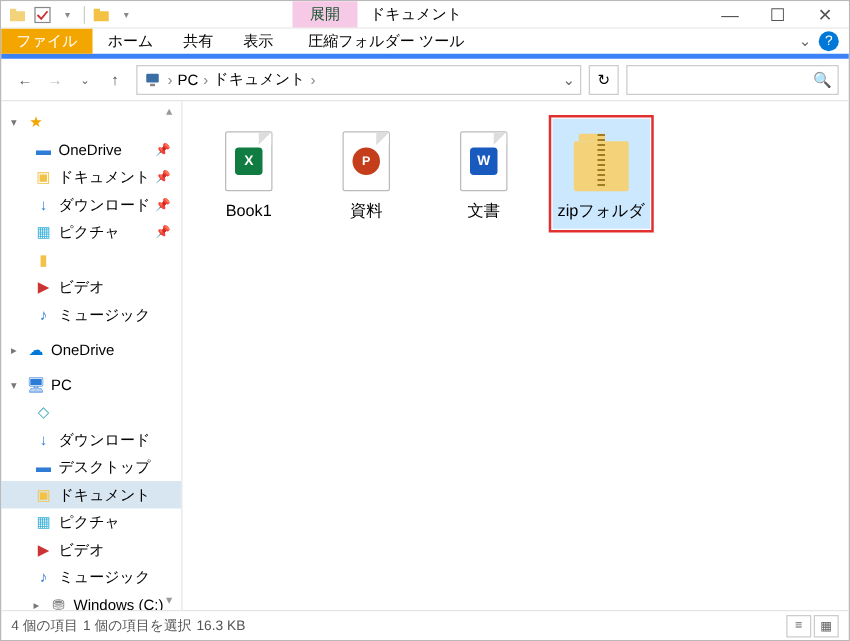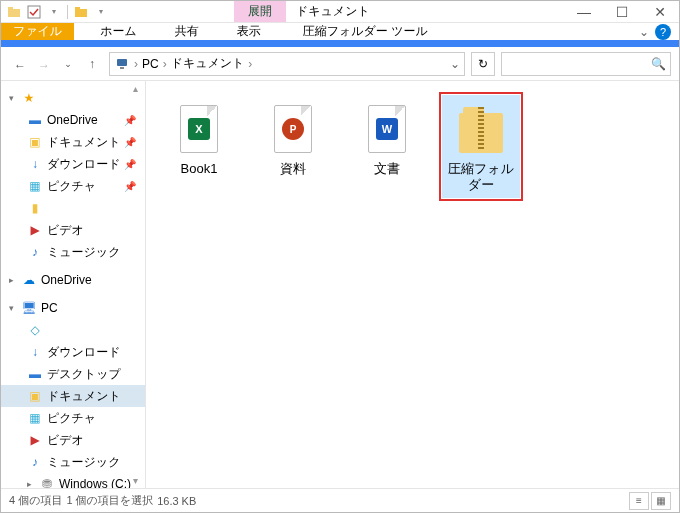--- a/index.html
+++ b/index.html
@@ -9,21 +9,21 @@
   
   .titlebar { height: 22px; display: flex; align-items: stretch; background: #fff; border-bottom: 1px solid #e5e5e5; }
   .qat { display: flex; align-items: center; gap: 6px; padding: 0 6px; }
   .qat .ic { width: 14px; height: 14px; display: inline-flex; align-items: center; justify-content: center; }
   .tab-context { background: #f6c9e6; color: #14532d; display: flex; align-items: center; justify-content: center; padding: 0 14px; font-size: 12px; margin-left: 120px; }
   .title-text { flex: 1; display: flex; align-items: center; padding-left: 10px; font-size: 12px; }
   .winctl { display: flex; }
   .winbtn { width: 38px; display: flex; align-items: center; justify-content: center; color: #555; font-size: 14px; }
 
   
-  .ribbon { height: 24px; display: flex; align-items: stretch; background: #fff; border-bottom: 7px solid #3b82f6; position: relative; gap: 14px; }
+  .ribbon { height: 24px; display: flex; align-items: stretch; background: #fff; border-bottom: 4px solid #3b82f6; position: relative; }
   .rtab { display: flex; align-items: center; padding: 0 12px; font-size: 12px; cursor: default; }
   .rtab.file { background: #f3a600; color: #fff; }
   .rtab.tool { margin-left: 0; }
   .ribbon-right { margin-left: auto; display: flex; align-items: center; gap: 6px; padding-right: 8px; }
   .help-ic { width: 16px; height: 16px; border-radius: 50%; background: #0078d7; color: #fff; display: inline-flex; align-items: center; justify-content: center; font-size: 11px; }
 
   
   .nav { height: 34px; display: flex; align-items: center; gap: 2px; padding: 4px 8px; border-bottom: 1px solid #e5e5e5; }
   .navbtn { width: 22px; height: 22px; display: inline-flex; align-items: center; justify-content: center; color: #555; }
   .breadcrumb-wrap { flex: 1; display: flex; align-items: center; height: 24px; border: 1px solid #ccc; padding: 0 4px; gap: 4px; margin: 0 4px; }
@@ -283,21 +283,21 @@
               </div>
             </div>
           <div class="lbl">文書</div>
         </div>
         <div class="item selected">
           <div class="iconbox">
               <div class="fi-zip">
                 <div class="zipper"></div>
               </div>
             </div>
-          <div class="lbl">圧縮フォルダー</div>
+          <div class="lbl">zipフォルダ</div>
         </div>
       </div>
     </div>
   </div>
 
   <div class="status">
     <span>4 個の項目</span>
     <span>1 個の項目を選択</span>
     <span>16.3 KB</span>
     <div class="views">

